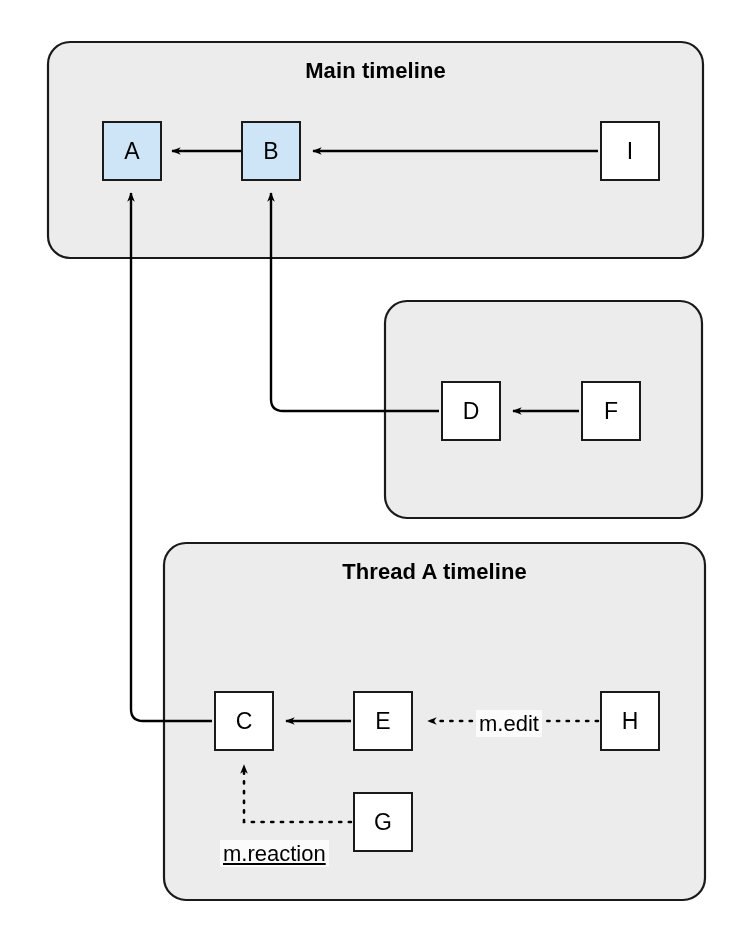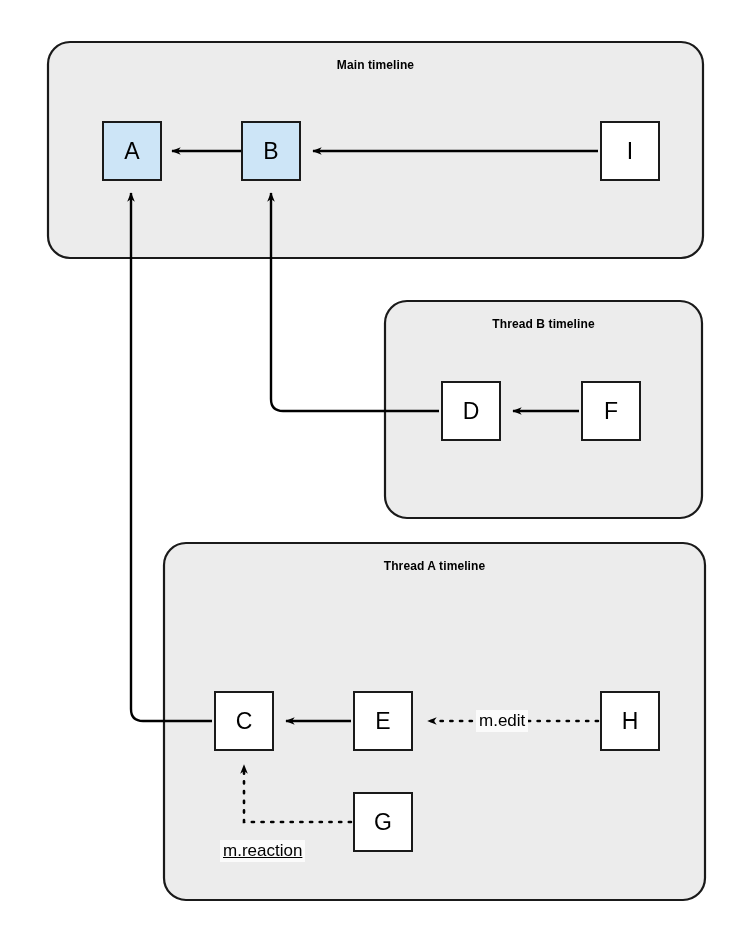--- a/index.html
+++ b/index.html
@@ -20,21 +20,21 @@
   #svg-layer {
     position: absolute;
     left: 0;
     top: 0;
     width: 756px;
     height: 942px;
   }
   .grp-title {
     position: absolute;
     font-weight: bold;
-    font-size: 12px;
+    font-size: 22px;
     color: #000000;
     text-align: center;
     white-space: nowrap;
     letter-spacing: 0.1px;
   }
   .evt {
     position: absolute;
     width: 60px;
     height: 60px;
     box-sizing: border-box;
@@ -43,21 +43,21 @@
     align-items: center;
     justify-content: center;
     font-size: 23px;
     color: #000000;
     line-height: 1;
   }
   .evt.plain { background: #ffffff; }
   .evt.hl { background: #cde5f7; }
   .edge-label {
     position: absolute;
-    font-size: 17px;
+    font-size: 22px;
     color: #000000;
     background: #fbfbfb;
     padding: 1px 3px;
     white-space: nowrap;
     line-height: 1.15;
   }
 </style>
 </head>
 <body>
 
@@ -91,21 +91,20 @@
 
     <path d="M 212 721 L 143 721 Q 131 721 131 709 L 131 193" fill="none" stroke="#000000" stroke-width="2.4" marker-end="url(#arrowHead)"></path>
 
     <path d="M 598 721 L 428 721" fill="none" stroke="#000000" stroke-width="2.6" stroke-dasharray="2.2 7.5" stroke-linecap="round" marker-end="url(#arrowHeadDot)"></path>
 
     <path d="M 351 822 L 244 822 L 244 765" fill="none" stroke="#000000" stroke-width="2.6" stroke-dasharray="2.2 7.5" stroke-linecap="round" marker-end="url(#arrowHeadDot)"></path>
   </svg>
 
   <div class="grp-title" style="left:48px; top:58px; width:655px;">Main timeline</div>
 
-  <div class="grp-title" style="left:385px; top:317px; width:317px;">Thread B timeline</div>
 
   <div class="grp-title" style="left:164px; top:559px; width:541px;">Thread A timeline</div>
 
   <div class="evt hl" style="left:102px; top:121px;">A</div>
 
   <div class="evt hl" style="left:241px; top:121px;">B</div>
 
   <div class="evt plain" style="left:600px; top:121px;">I</div>
 
   <div class="evt plain" style="left:441px; top:381px;">D</div>

